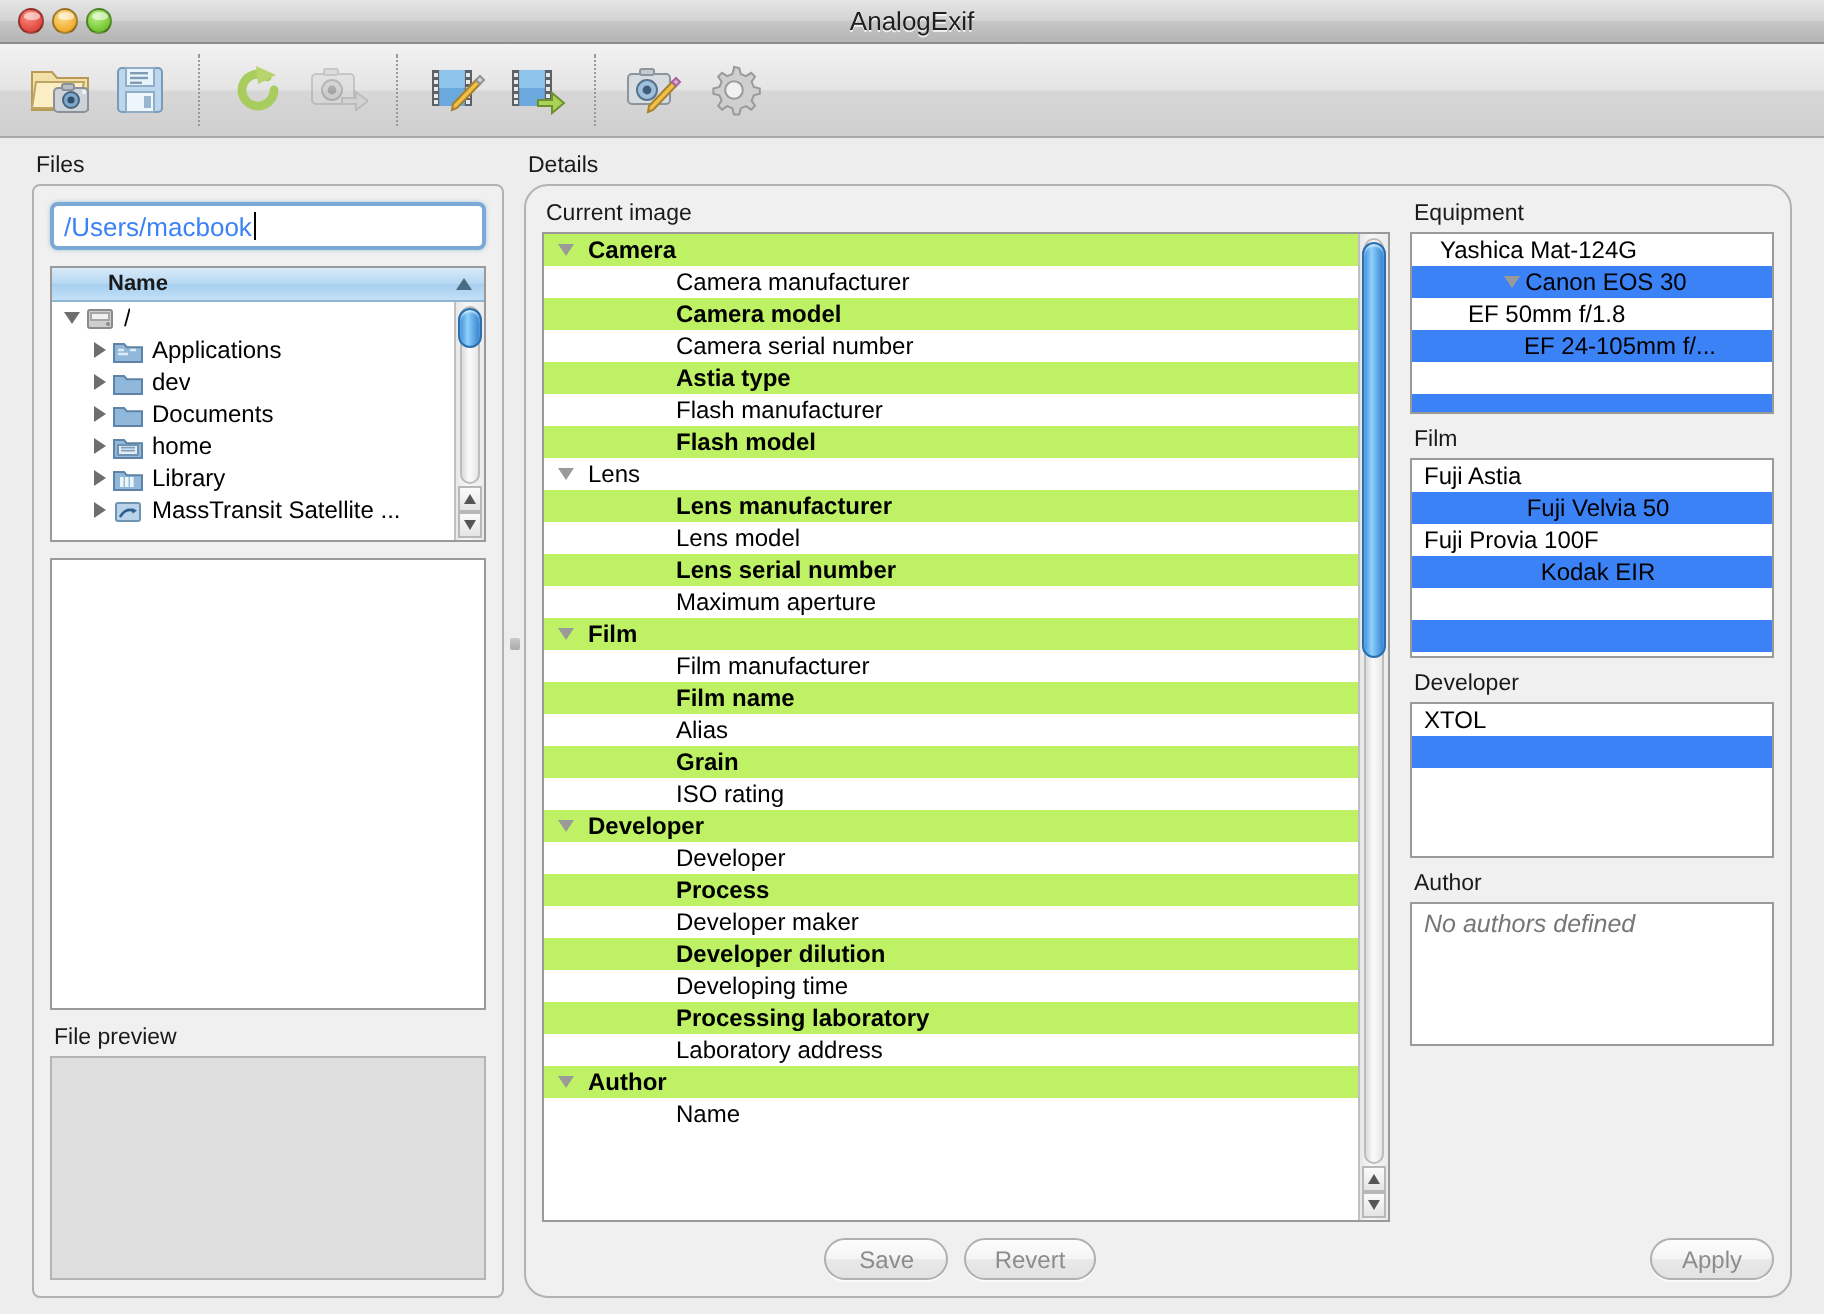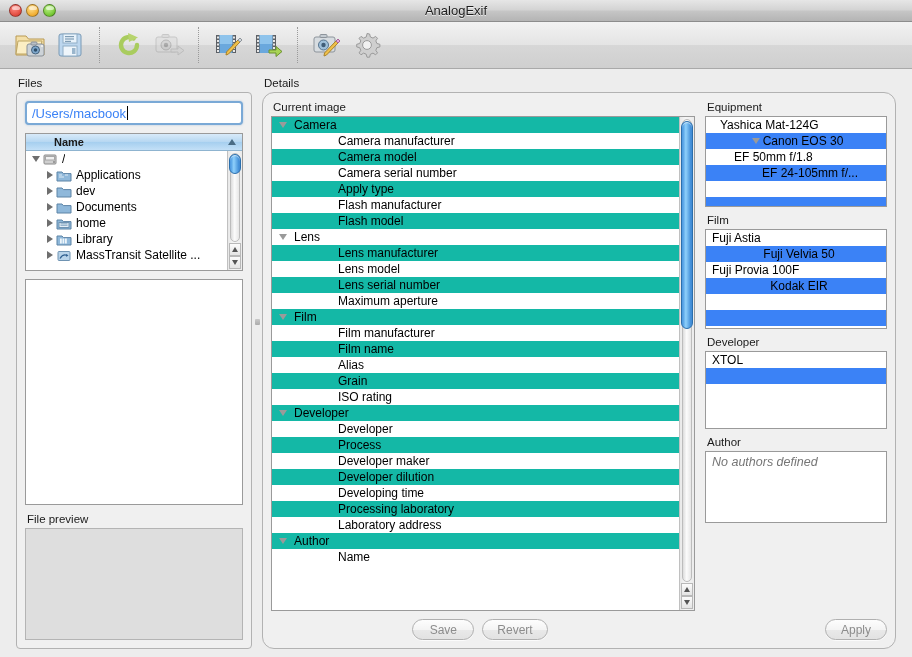--- a/index.html
+++ b/index.html
@@ -256,21 +256,21 @@
     border: 1px solid #9a9a9a;
     background: #fff;
     flex: 1 1 auto;
     display: flex; min-height: 0; overflow: hidden;
   }
   .prop-rows { flex: 1 1 auto; overflow: hidden; }
   .prow {
     height: 16px; display: flex; align-items: center;
     font-size: 12px; color: #000;
   }
-  .prow.alt { background: #14b8a6; }
+  .prow.alt { background: #bef264; font-weight: bold; }
   .prow .ptwist {
     width: 22px; flex: 0 0 auto;
     display: flex; align-items: center; justify-content: center;
   }
   .ptri {
     width: 0; height: 0;
     border-left: 4px solid transparent;
     border-right: 4px solid transparent;
     border-top: 6px solid #9a9a9a;
   }
@@ -623,21 +623,21 @@
                   <div class="prow child alt">
                     <span class="ptwist"></span>
                     <span class="plabel">Camera model</span>
                   </div>
                   <div class="prow child">
                     <span class="ptwist"></span>
                     <span class="plabel">Camera serial number</span>
                   </div>
                   <div class="prow child alt">
                     <span class="ptwist"></span>
-                    <span class="plabel">Apply type</span>
+                    <span class="plabel">Astia type</span>
                   </div>
                   <div class="prow child">
                     <span class="ptwist"></span>
                     <span class="plabel">Flash manufacturer</span>
                   </div>
                   <div class="prow child alt">
                     <span class="ptwist"></span>
                     <span class="plabel">Flash model</span>
                   </div>
                   <div class="prow group">

